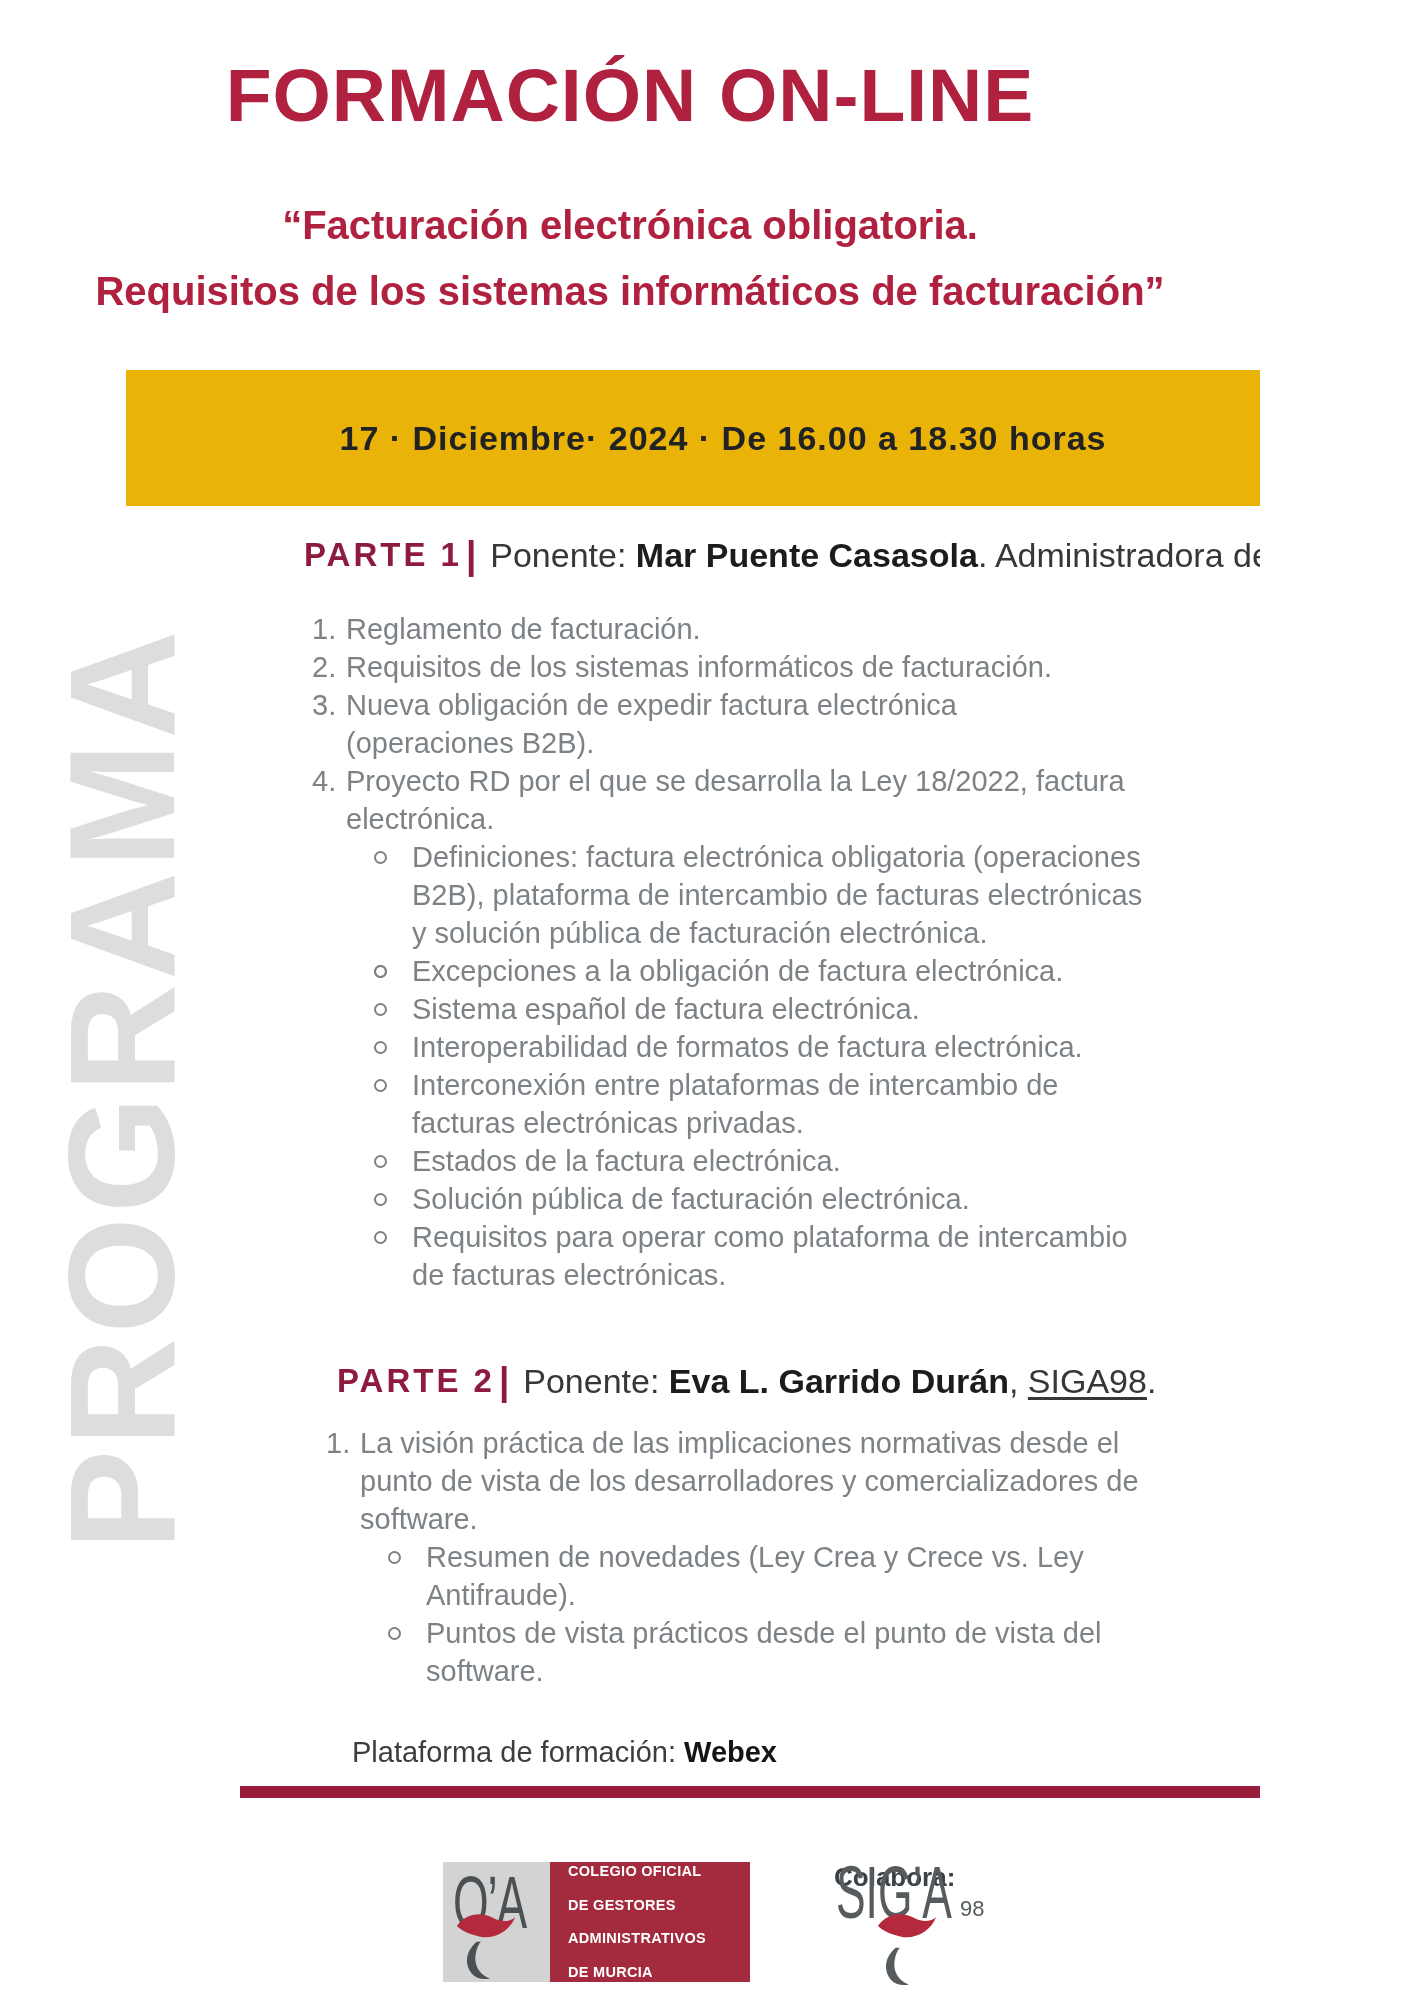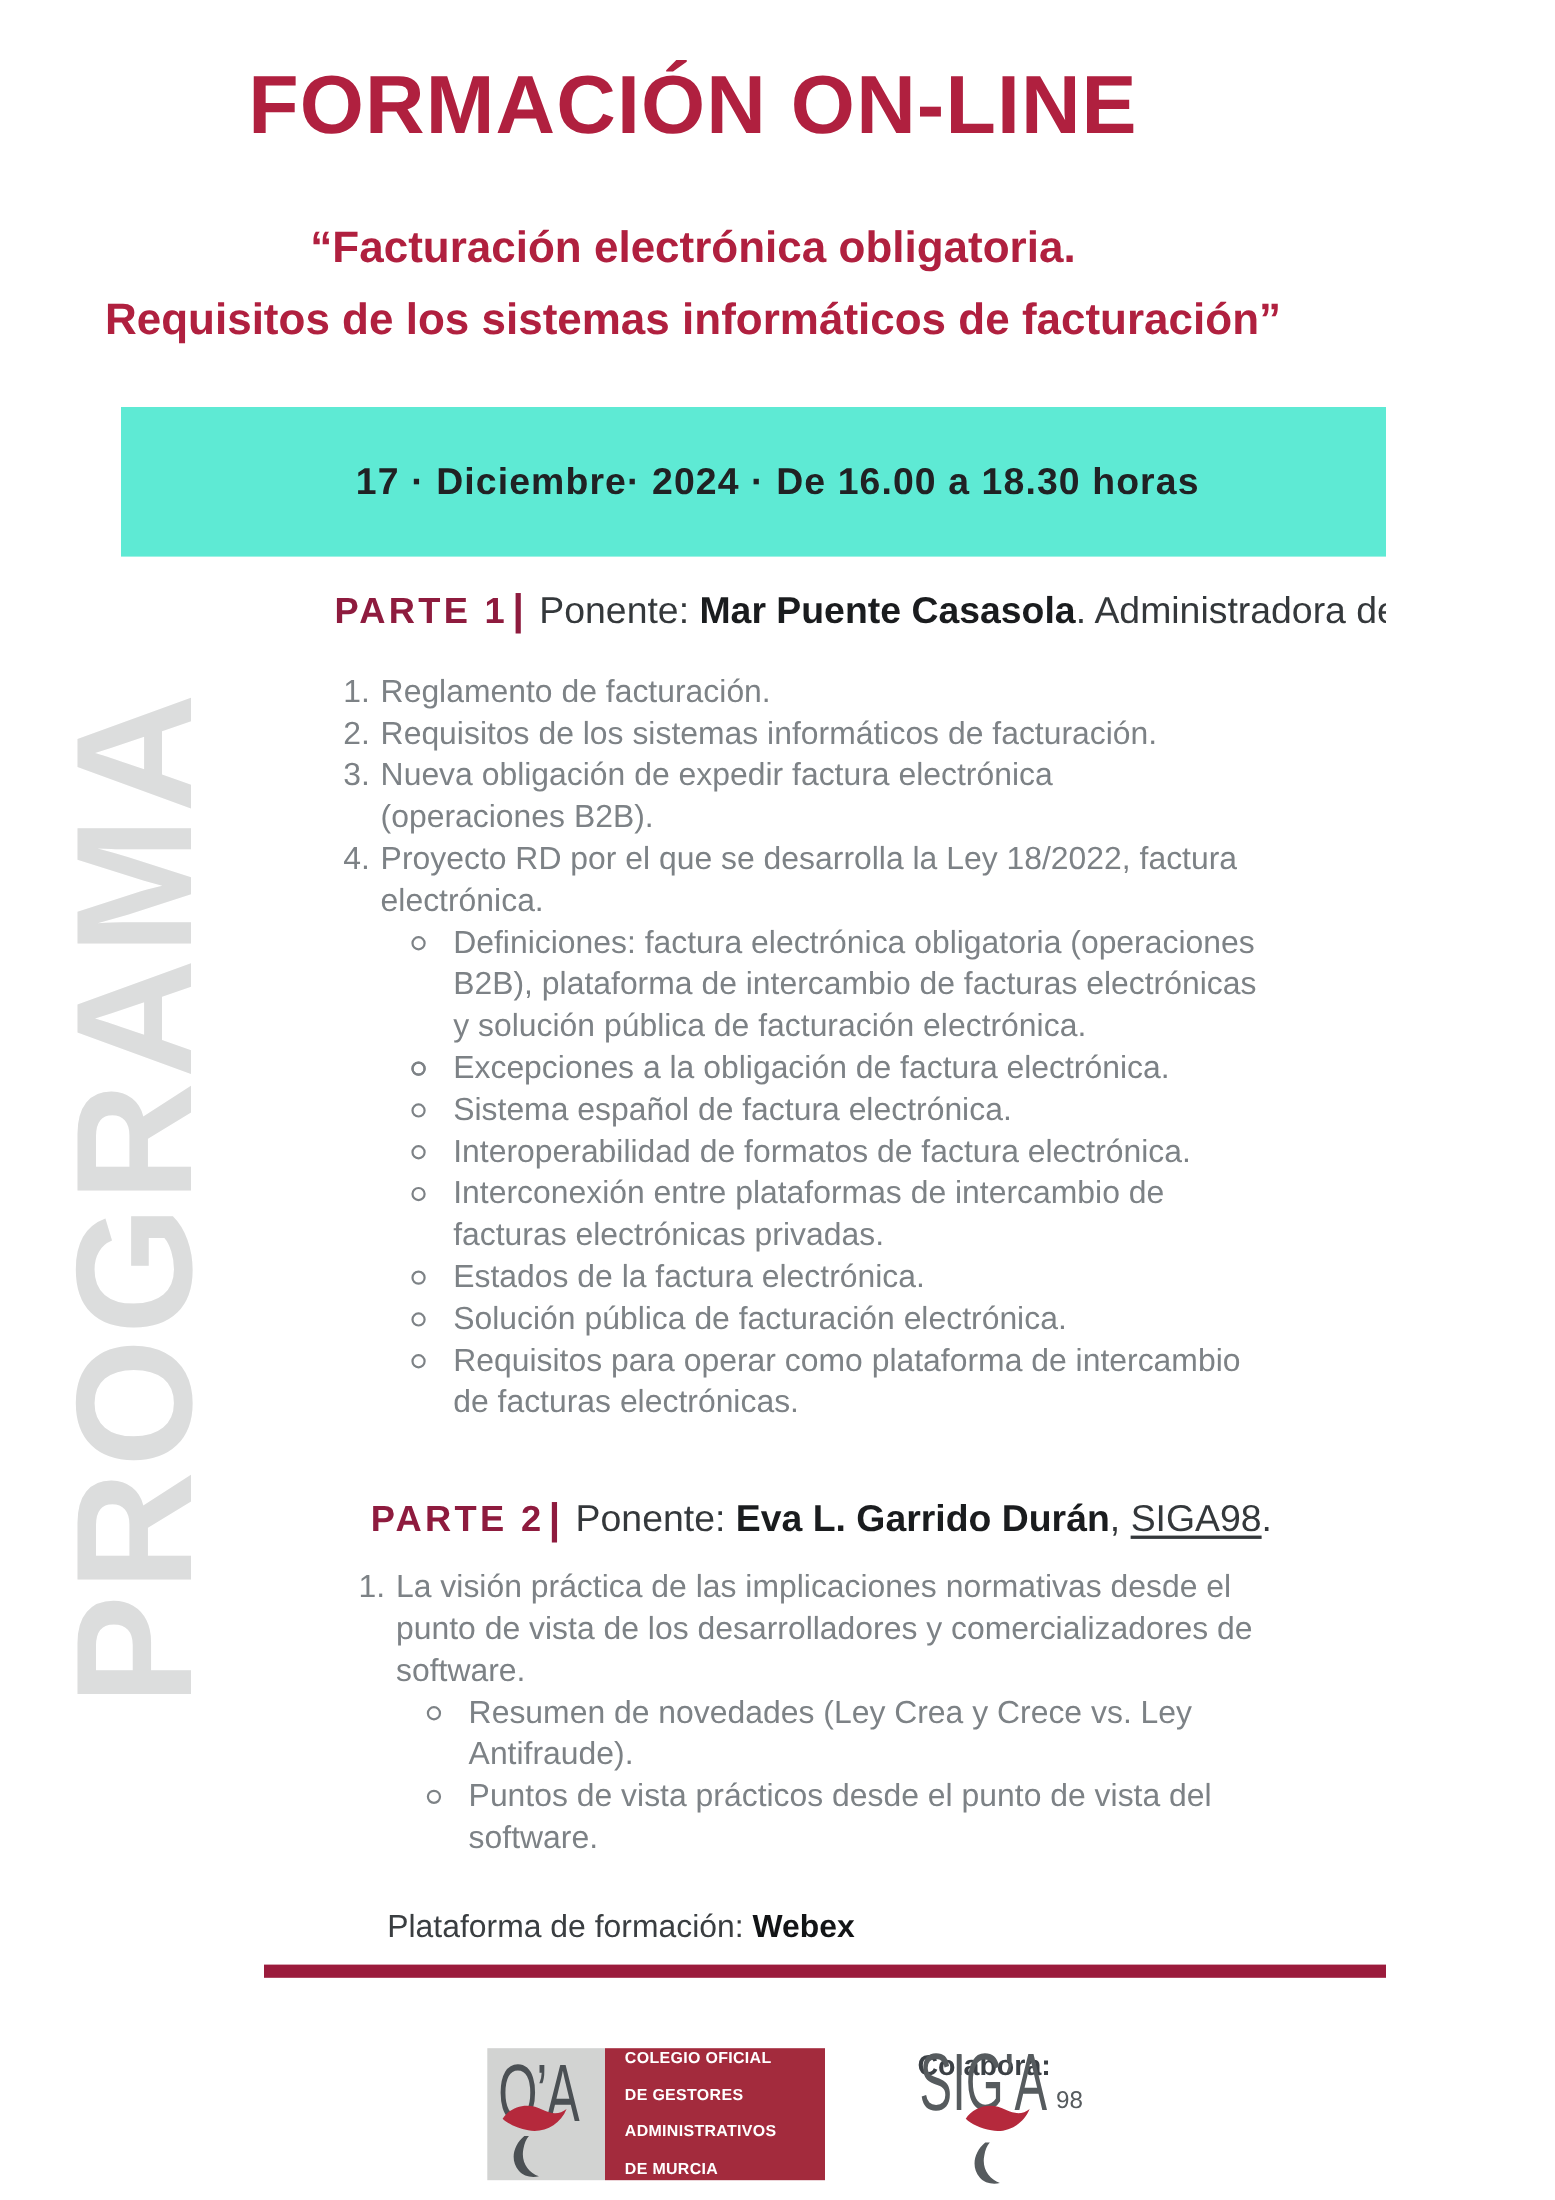--- a/index.html
+++ b/index.html
@@ -6,22 +6,22 @@
   .page { position:relative; width:1260px; height:2000px; background:#ffffff;
           font-family:"Liberation Sans", sans-serif; overflow:hidden; }
 
   
   .title { position:absolute; top:52px; left:0; width:100%; text-align:center;
            font-size:75px; font-weight:bold; letter-spacing:1px; color:#b0203f; }
   .subtitle { position:absolute; top:192px; left:0; width:100%; text-align:center;
               font-size:40px; font-weight:bold; line-height:66px; color:#b0203f; }
 
   
-  .banner { position:absolute; left:110px; top:370px; width:1194px; height:136px;
-            background:#5eead4; display:flex; align-items:center; justify-content:center; }
+  .banner { position:absolute; left:126px; top:370px; width:1194px; height:136px;
+            background:#eab308; display:flex; align-items:center; justify-content:center; }
   .banner-text { font-size:34px; font-weight:bold; color:#202224; letter-spacing:1px; }
 
   
   .watermark { position:absolute; left:24px; top:556px; height:1064px; width:196px;
                writing-mode:vertical-rl; transform:rotate(180deg);
                font-size:150px; font-weight:bold; letter-spacing:4px;
                color:#dcdddd; text-align:center; line-height:196px; user-select:none; }
 
   
   .p-heading { position:absolute; display:flex; align-items:center; white-space:nowrap; }

